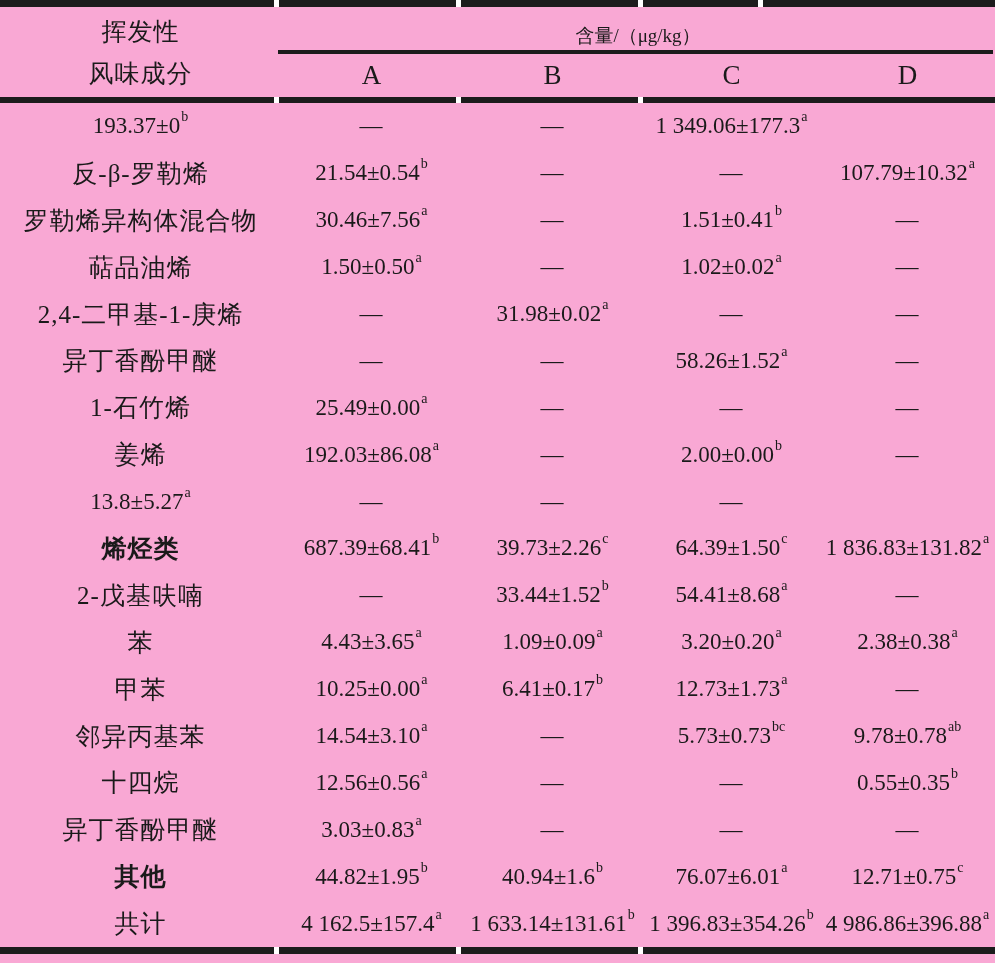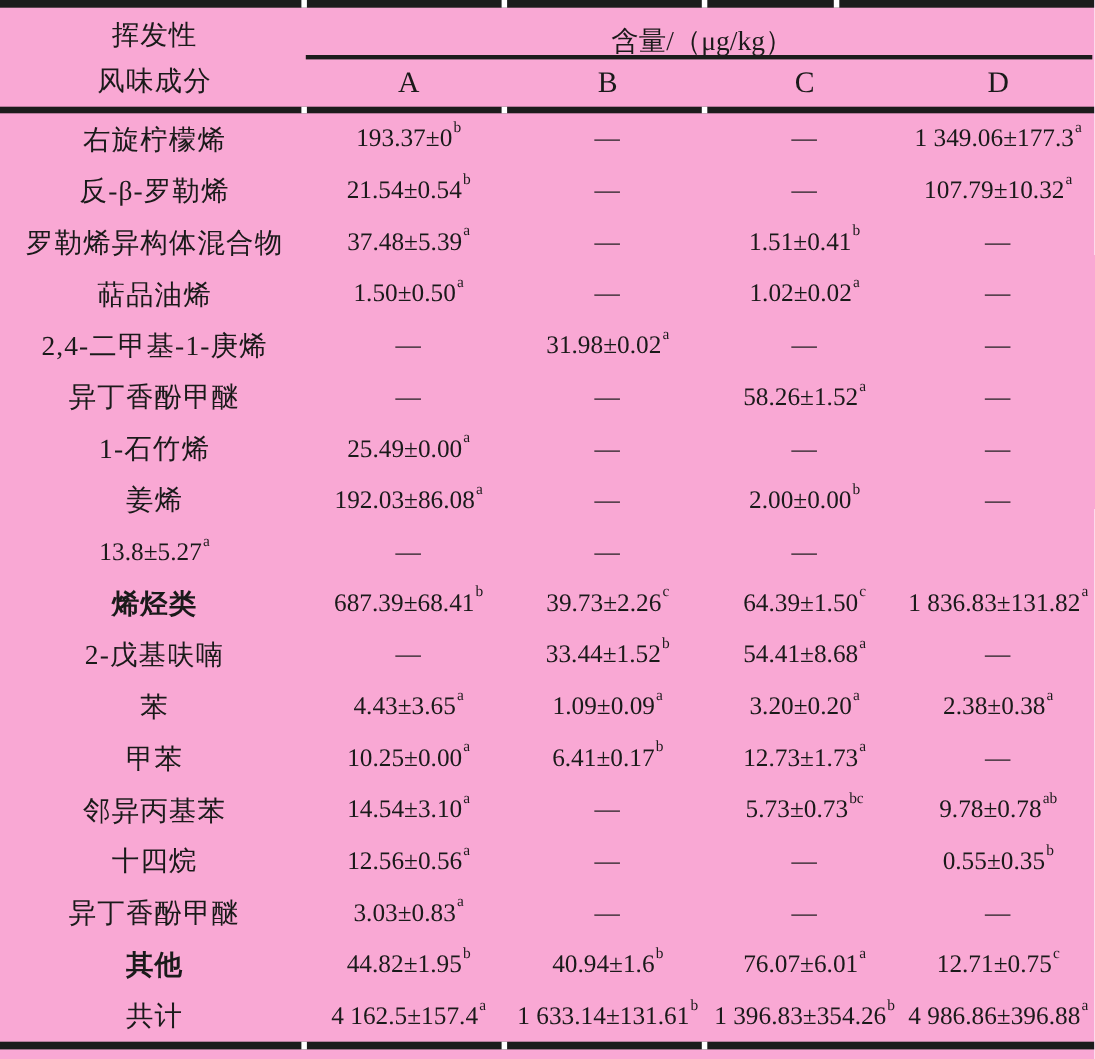--- a/index.html
+++ b/index.html
@@ -15,21 +15,21 @@
   .rule-bottom { top:947px;height:7px; }
   .notch { position:absolute; top:0; bottom:0; width:5px; background:#fff; }
 
   .h-first {
     position:absolute; left:0; top:7px; width:281px; height:90px;
     display:flex; flex-direction:column; align-items:center; justify-content:center;
     gap:9px; font-size:25px; letter-spacing:1px;
   }
   .h-group {
     position:absolute; left:281px; top:8px; width:714px; height:56px;
-    display:flex; align-items:center; justify-content:center; font-size:25px;
+    display:flex; align-items:center; justify-content:center; font-size:19px;
   }
   .h-underline { position:absolute; left:278px; top:50px; width:715px; height:4px; background:#1c1c1c; }
   .h-cols { position:absolute; left:281px; top:54px; width:714px; height:43px; display:flex; }
   .h-col  { display:flex; align-items:center; justify-content:center; font-size:27px; }
   .h-col:nth-child(1){ width:181px; }
   .h-col:nth-child(2){ width:181px; }
   .h-col:nth-child(3){ width:177px; }
   .h-col:nth-child(4){ width:175px; }
 
   .tbody {
@@ -77,21 +77,20 @@
 
   <div class="rule rule-head">
     <i class="notch" style="left:274px"></i>
       <i class="notch" style="left:456px"></i>
       <i class="notch" style="left:638px"></i>
   </div>
 
   <div class="tbody">
 
     <div class="row">
-      <div class="cell name">右旋柠檬烯</div>
       <div class="cell val">
           <span>193.37±0</span>
           <sup>b</sup>
         </div>
       <div class="cell val">
           <span>—</span>
           <sup></sup>
         </div>
       <div class="cell val">
           <span>—</span>
@@ -119,21 +118,21 @@
         </div>
       <div class="cell val">
           <span>107.79±10.32</span>
           <sup>a</sup>
         </div>
     </div>
 
     <div class="row">
       <div class="cell name">罗勒烯异构体混合物</div>
       <div class="cell val">
-          <span>37.48±5.39</span>
+          <span>30.46±7.56</span>
           <sup>a</sup>
         </div>
       <div class="cell val">
           <span>—</span>
           <sup></sup>
         </div>
       <div class="cell val">
           <span>1.51±0.41</span>
           <sup>b</sup>
         </div>

